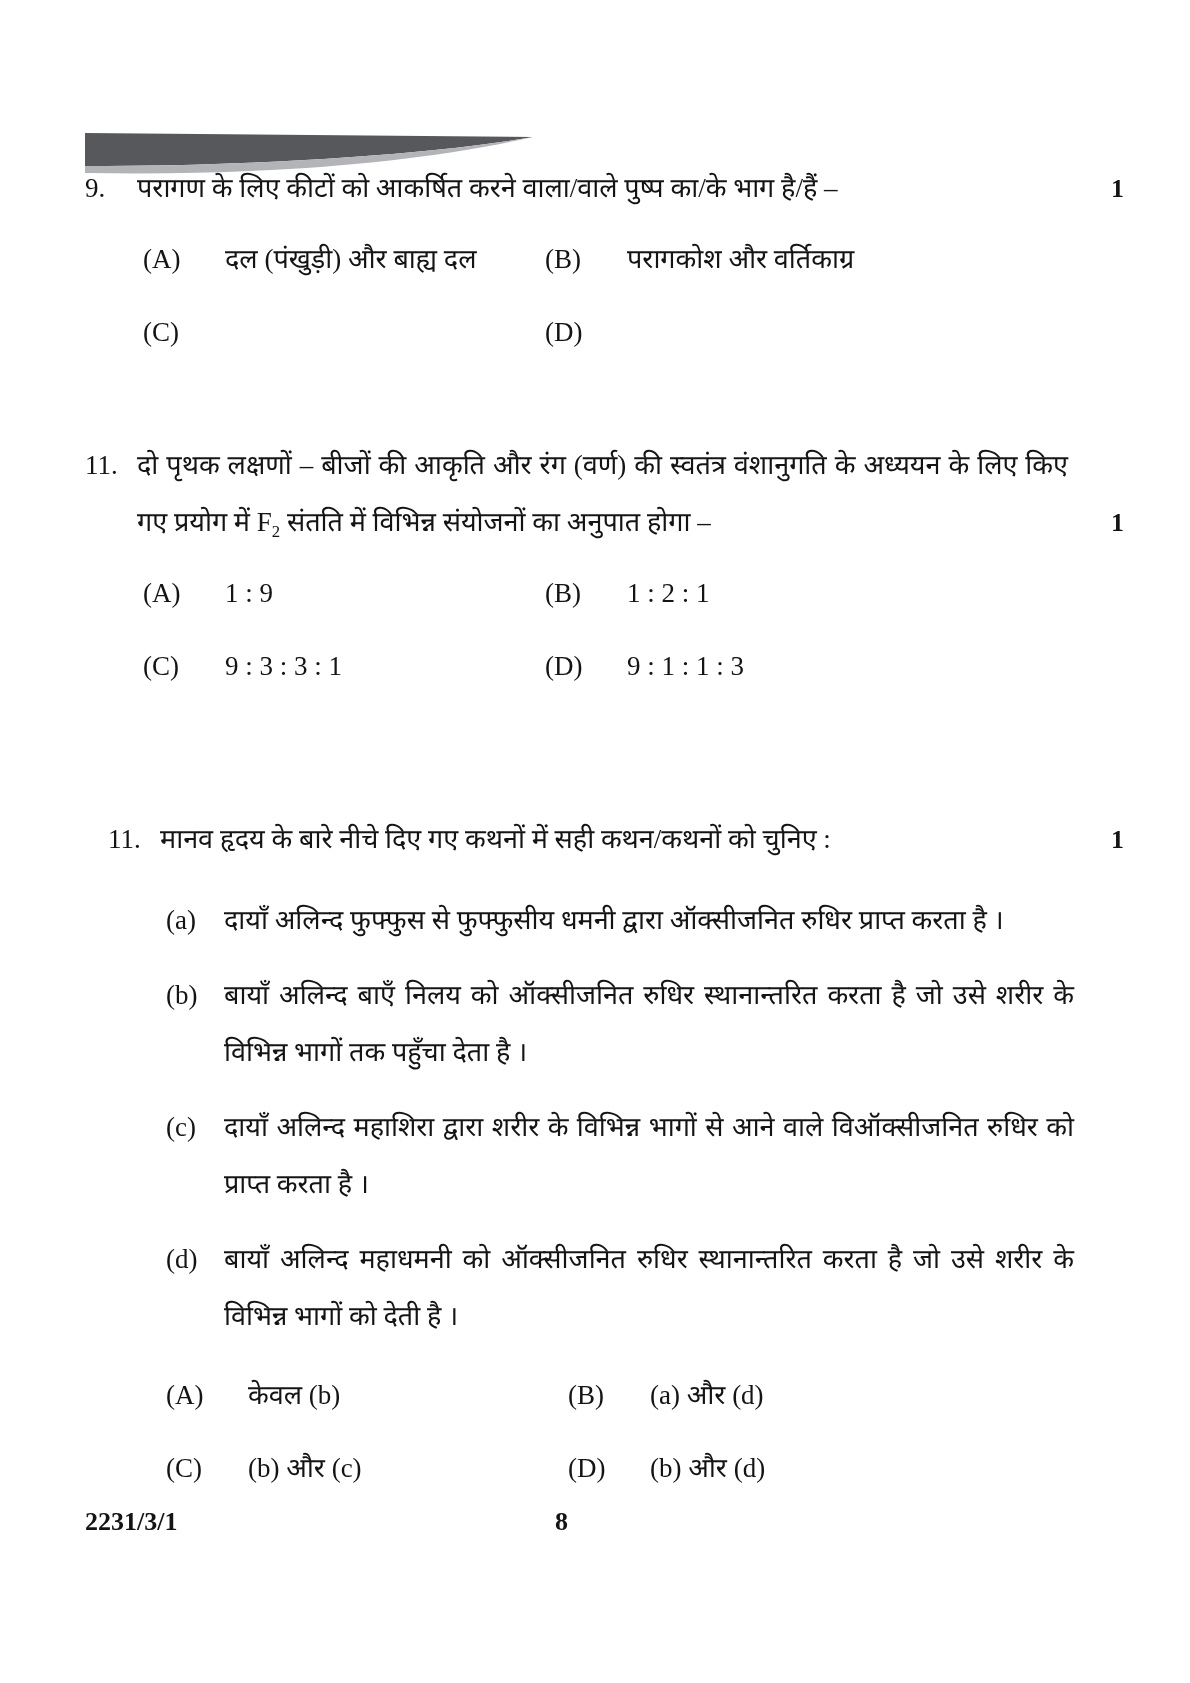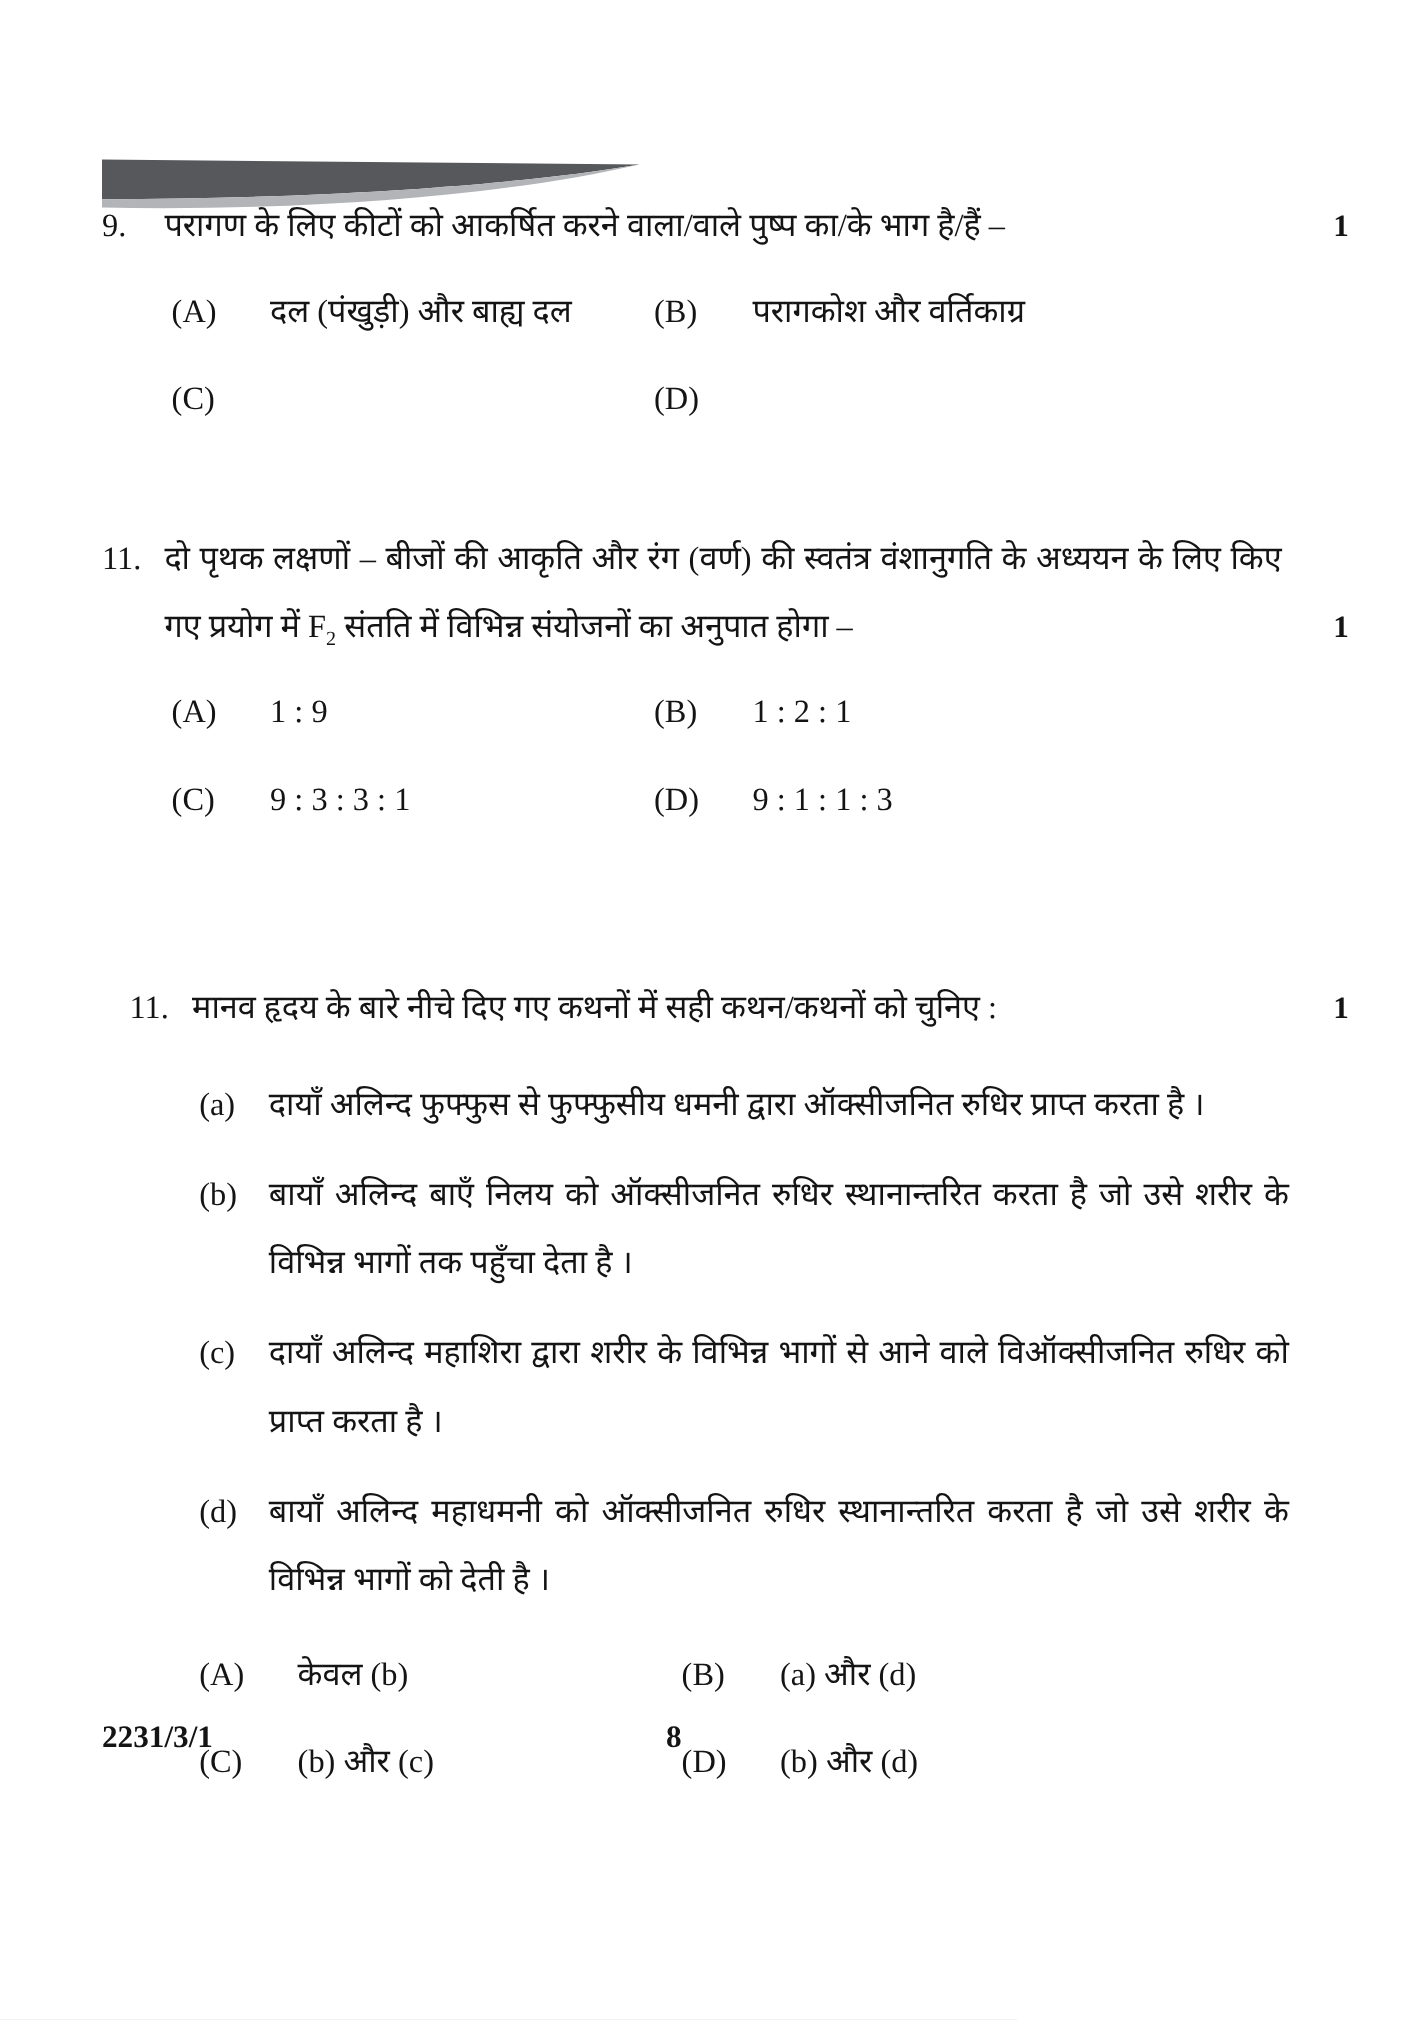--- a/index.html
+++ b/index.html
@@ -31,21 +31,21 @@
 
   .options { margin-top:14px; padding-left:6px; display:grid; grid-template-columns:402px 1fr; row-gap:16px; }
   .option { display:flex; }
   .opt-label { width:82px; flex-shrink:0; font-size:27px; line-height:57px; }
   .opt-text { font-size:27px; line-height:57px;font-family:Liberation Serif, serif; }
 
   #q10 { margin-top:76px; }
   #q11 { margin-top:116px;margin-left:23px; }
   #q11 .options { margin-top:22px; }
 
-  .footer { position:absolute; left:85px; top:1428px; width:1045px; font-size:26px; font-weight:bold; line-height:40px; }
+  .footer { position:absolute; left:85px; top:1502px; width:1045px; font-size:26px; font-weight:bold; line-height:40px; }
   .page-num { position:absolute; left:470px; top:0; }
 </style>
 </head>
 <body>
 
 <div class="page">
 
   <svg class="swoosh" viewBox="0 0 452 50" xmlns="http://www.w3.org/2000/svg">
     <path d="M0,3 L448,7 C350,24 180,36 0,36 Z" fill="#57585b"></path>
     <path d="M0,36 C180,36 350,24 448,7 C330,34 170,46 0,43 Z" fill="#b2b4b7"></path>

